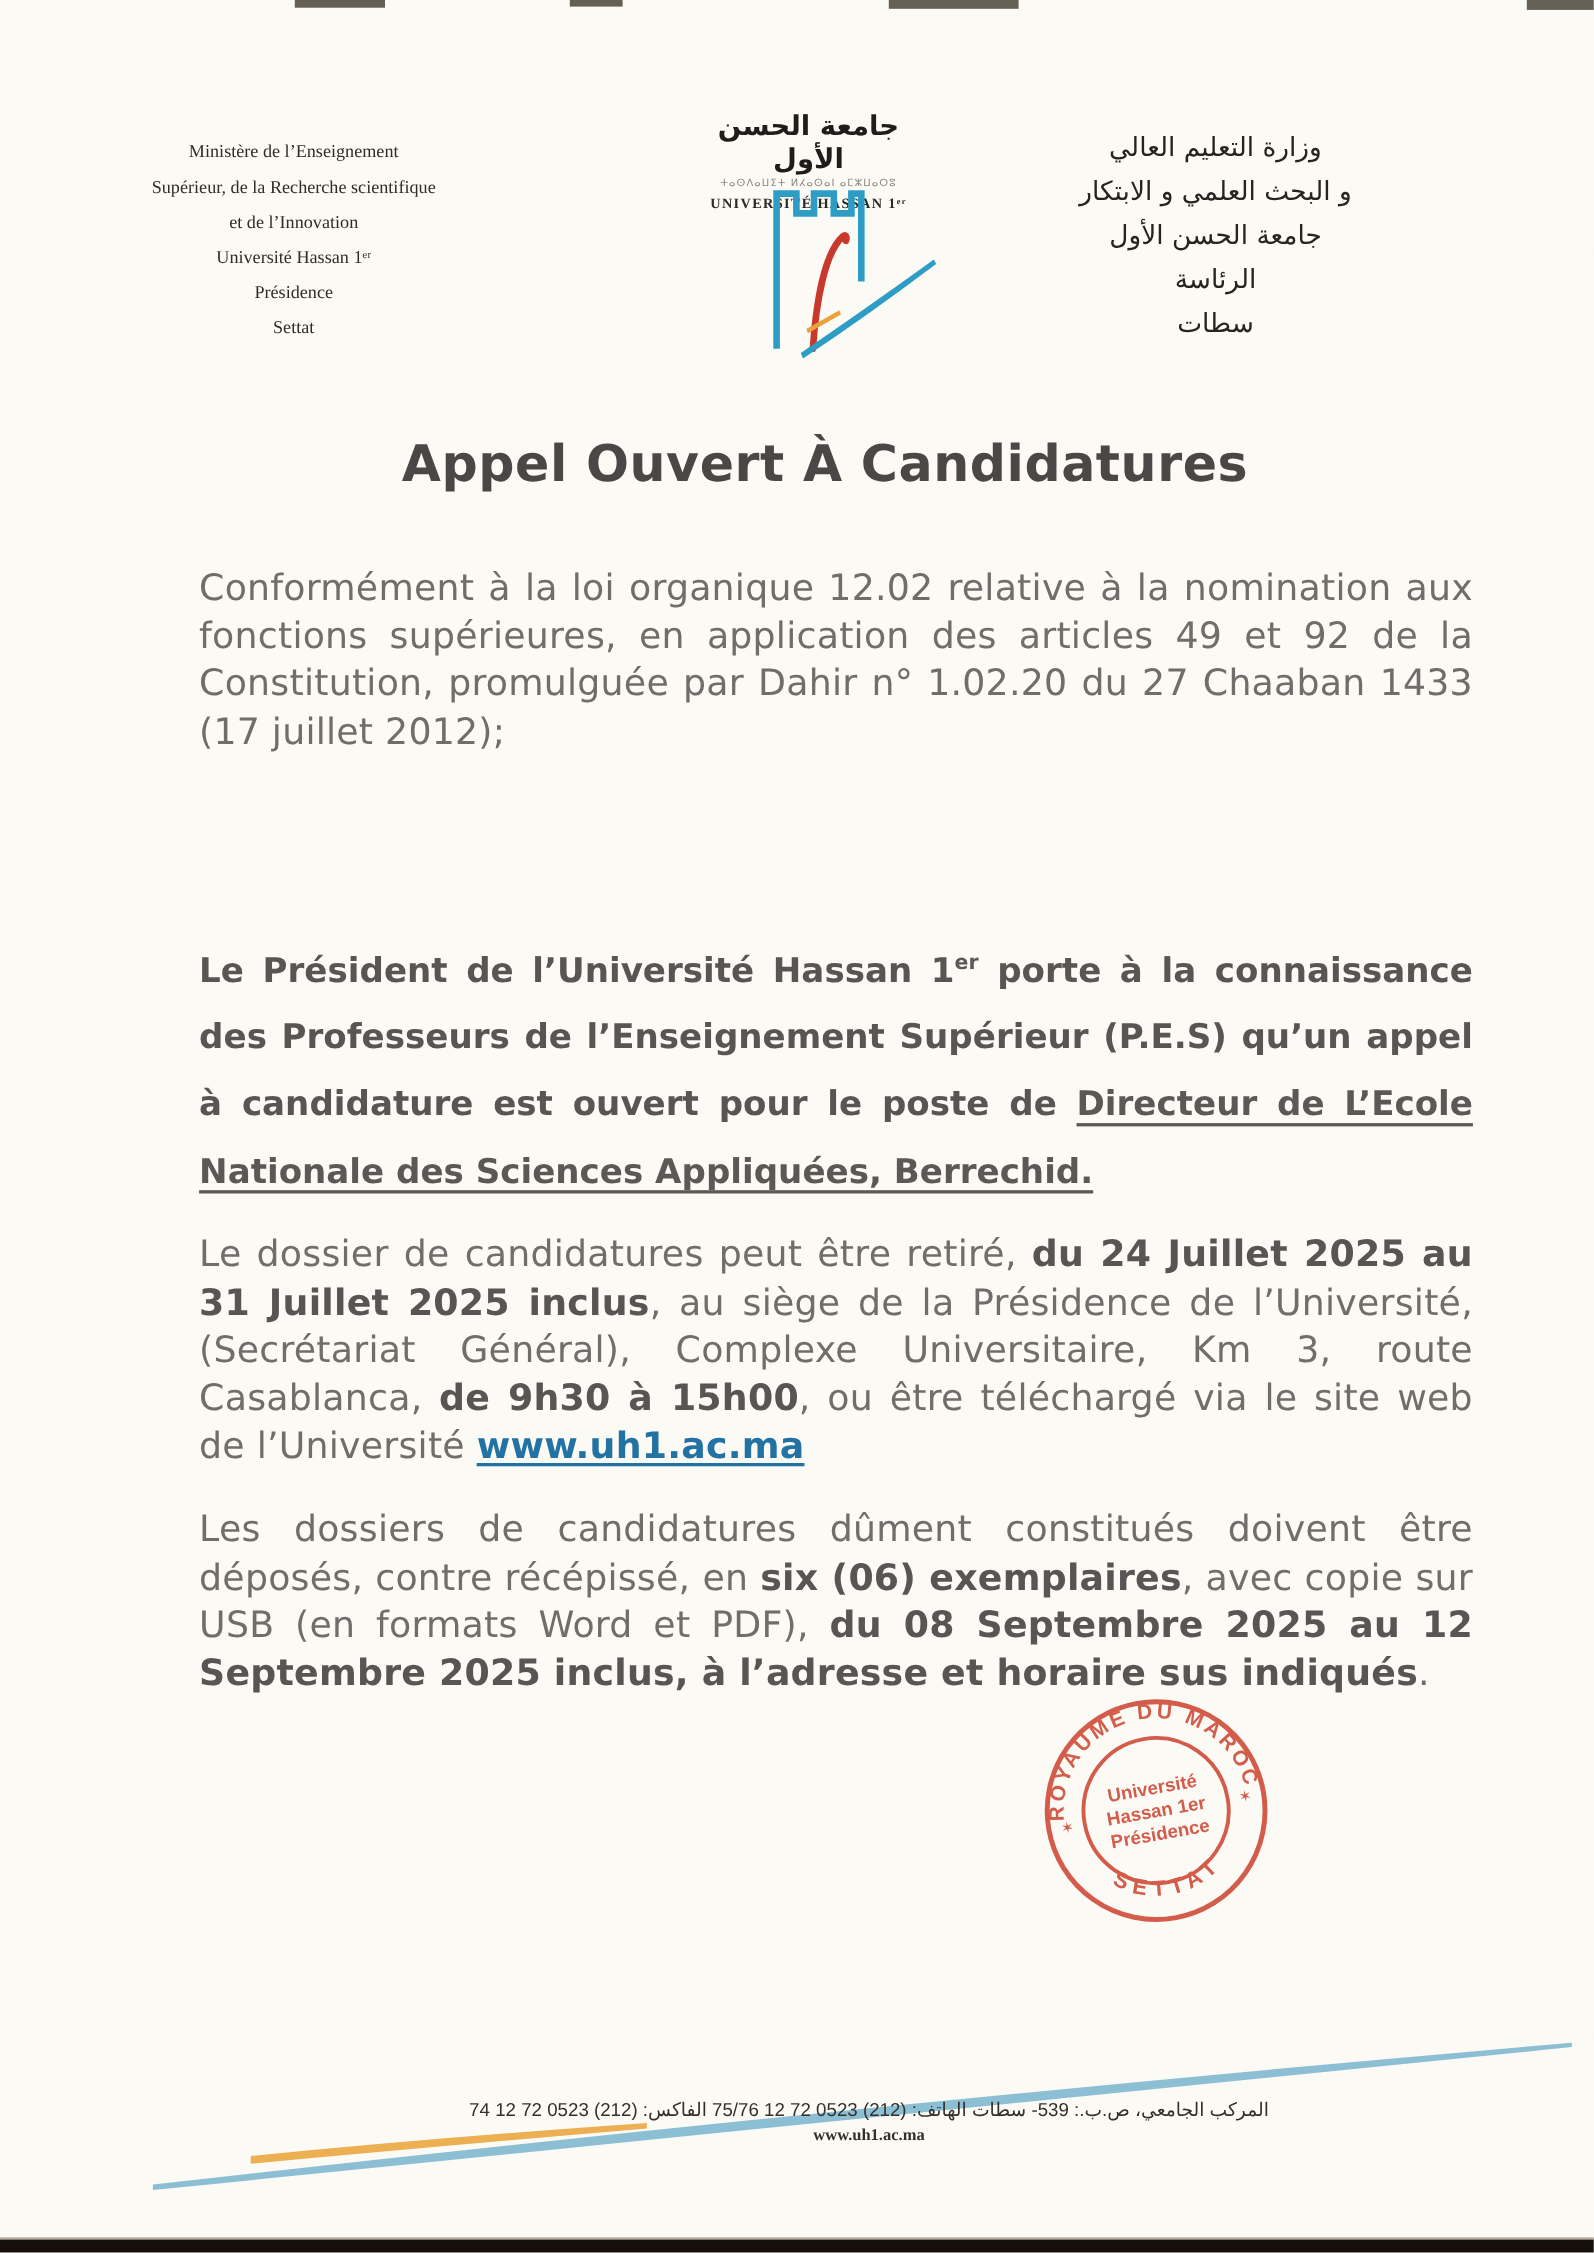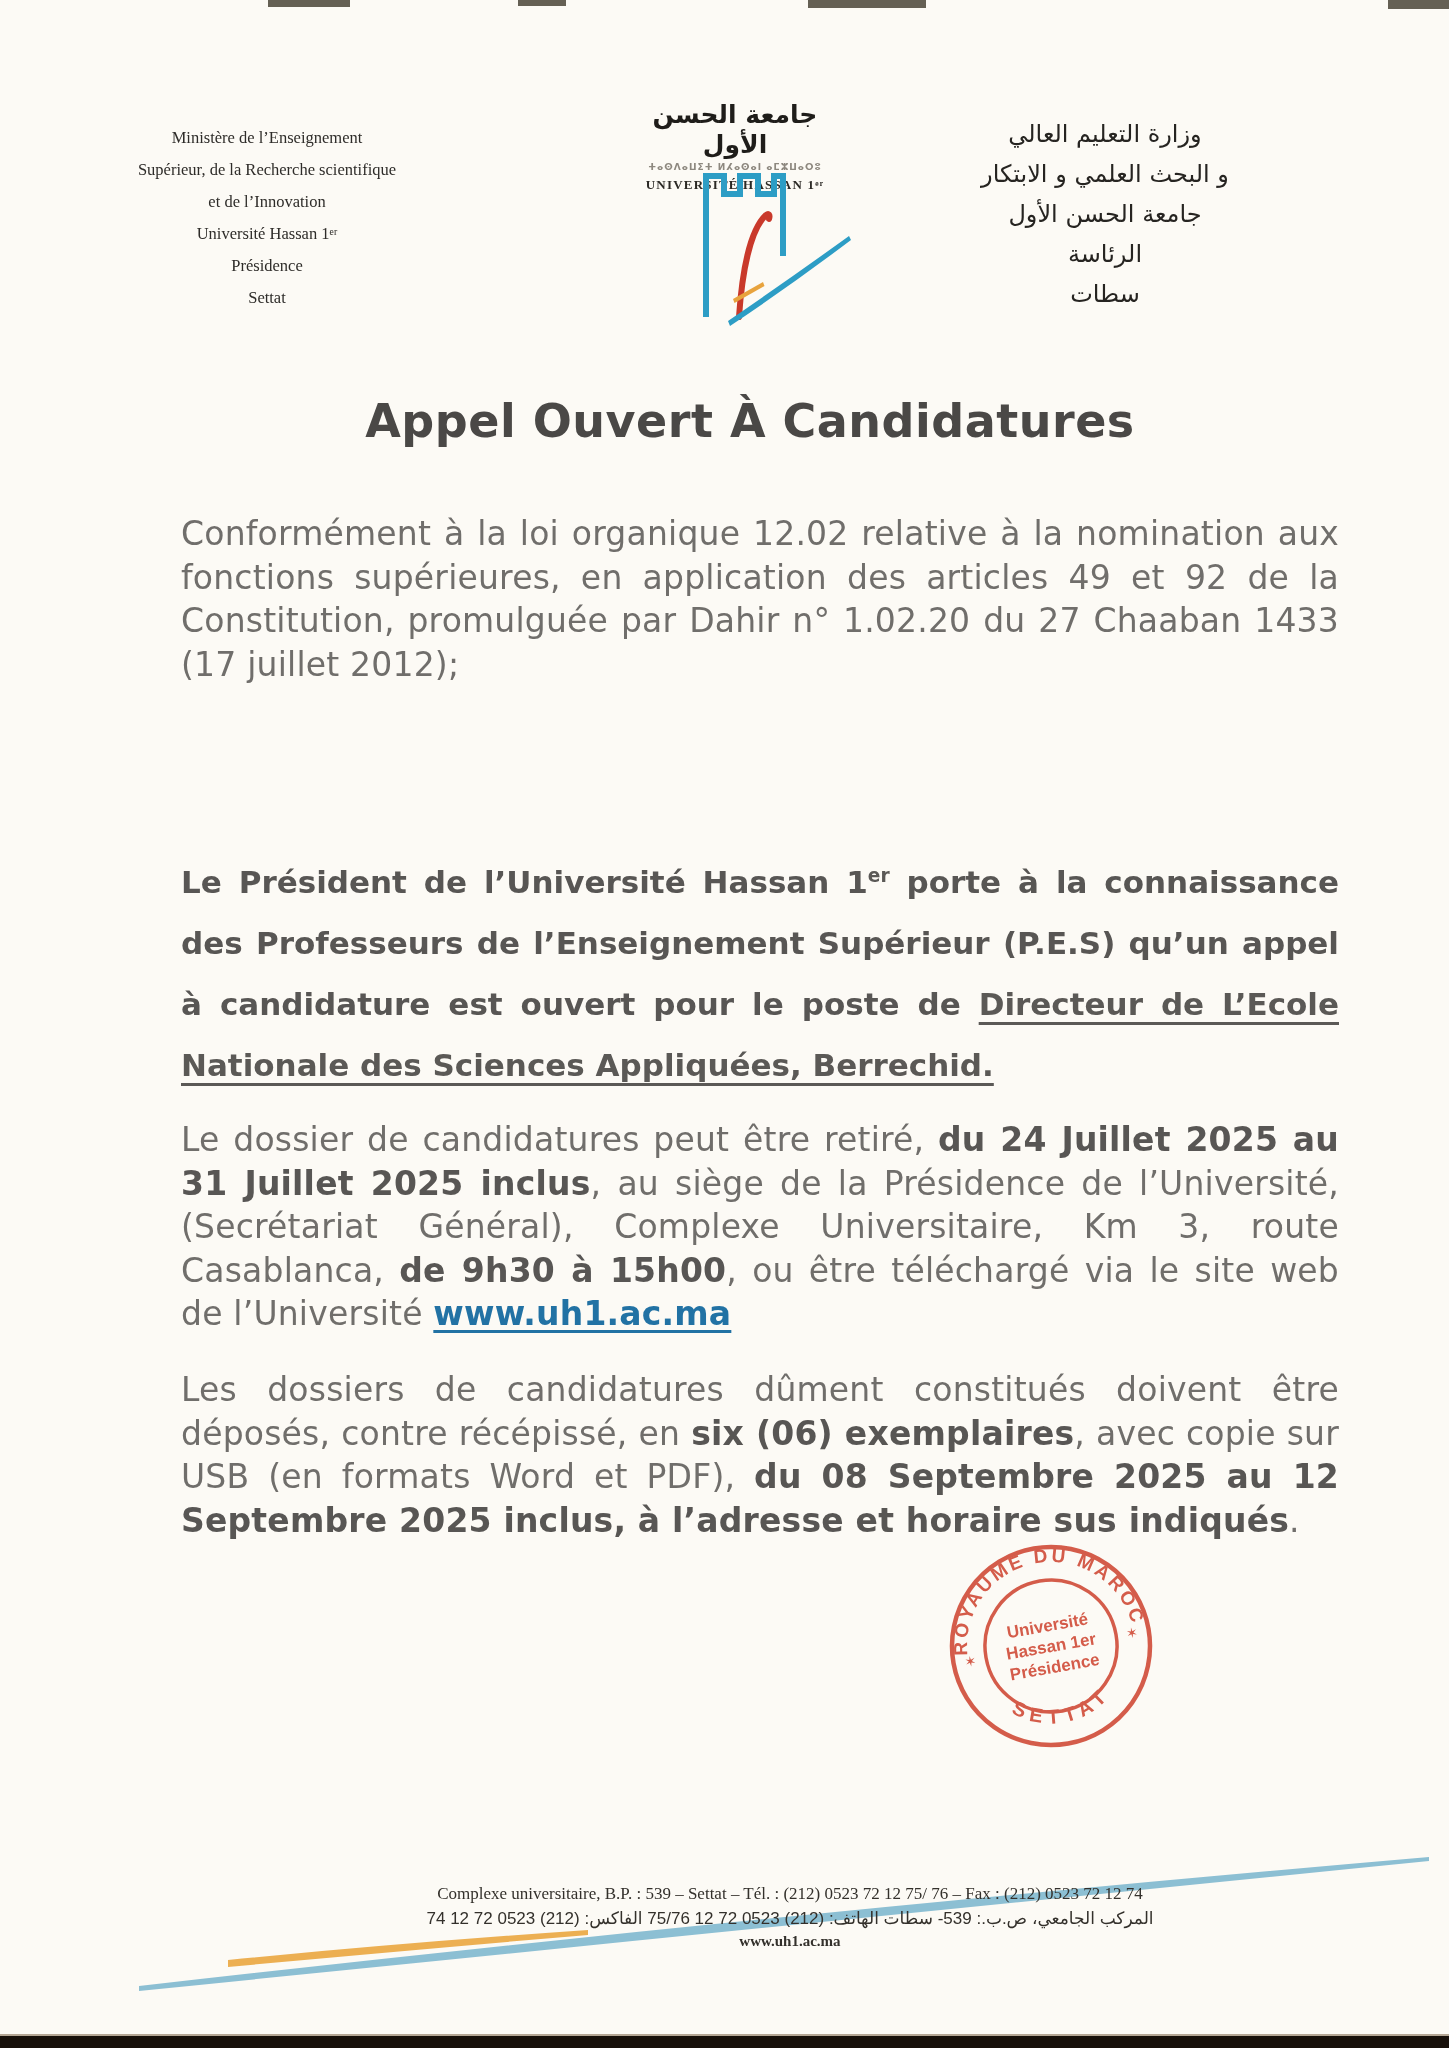--- a/index.html
+++ b/index.html
@@ -26,21 +26,21 @@
   .hdr-right{
     position:absolute;left:930px;top:114px;width:350px;
     text-align:center;direction:rtl;
     font-size:24px;line-height:40px;color:#262421;
   }
   .logo-block{
     position:absolute;left:630px;top:100px;width:210px;
     text-align:center;
   }
   .logo-arabic{font-size:25px;font-weight:bold;color:#1f1d1a;line-height:30px;}
-  .logo-tifinagh{font-size:9px;color:#8d887f;letter-spacing:1px;line-height:13px;margin-top:1px;font-weight:bold;}
+  .logo-tifinagh{font-size:9px;color:#8d887f;letter-spacing:1px;line-height:13px;margin-top:1px;}
   .logo-latin{font-family:"Liberation Serif",serif;font-size:13px;font-weight:bold;letter-spacing:1.2px;color:#2b2925;line-height:17px;margin-top:2px;}
   .logo-svg{position:absolute;left:660px;top:168px;overflow:visible;}
 
   
   .doc-title{
     position:absolute;left:150px;top:394px;width:1200px;
     text-align:center;
     font-size:46px;font-weight:700;letter-spacing:.5px;
     color:#4a4846;
   }
@@ -147,19 +147,18 @@
         <text x="105" y="132">Présidence</text>
       </g>
     </g>
   </svg>
 
   <svg class="swoosh" width="1449" height="170" viewBox="0 0 1449 170">
     <path d="M139 146 Q 780 73 1429 17 L1429 21 Q 780 86 139 151 Z" fill="#8cbfd3"></path>
     <path d="M228 120 Q 400 103 588 90 L588 95 Q 400 111 228 127 Z" fill="#ecaf52"></path>
   </svg>
 
-  <div class="footer-text footer-fr">Complexe universitaire, B.P. : 539 – Settat – Tél. : (212) 0523 72 12 75/ 76 – Fax : (212) 0523 72 12 74</div>
   <div class="footer-text footer-ar">المركب الجامعي، ص.ب.: 539- سطات الهاتف: (212) 0523 72 12 75/76 الفاكس: (212) 0523 72 12 74</div>
   <div class="footer-text footer-web">www.uh1.ac.ma</div>
 
   <div class="scan-bottom-edge"></div>
   <div class="scan-bottom-bar"></div>
 </div>
 
 </body></html>

